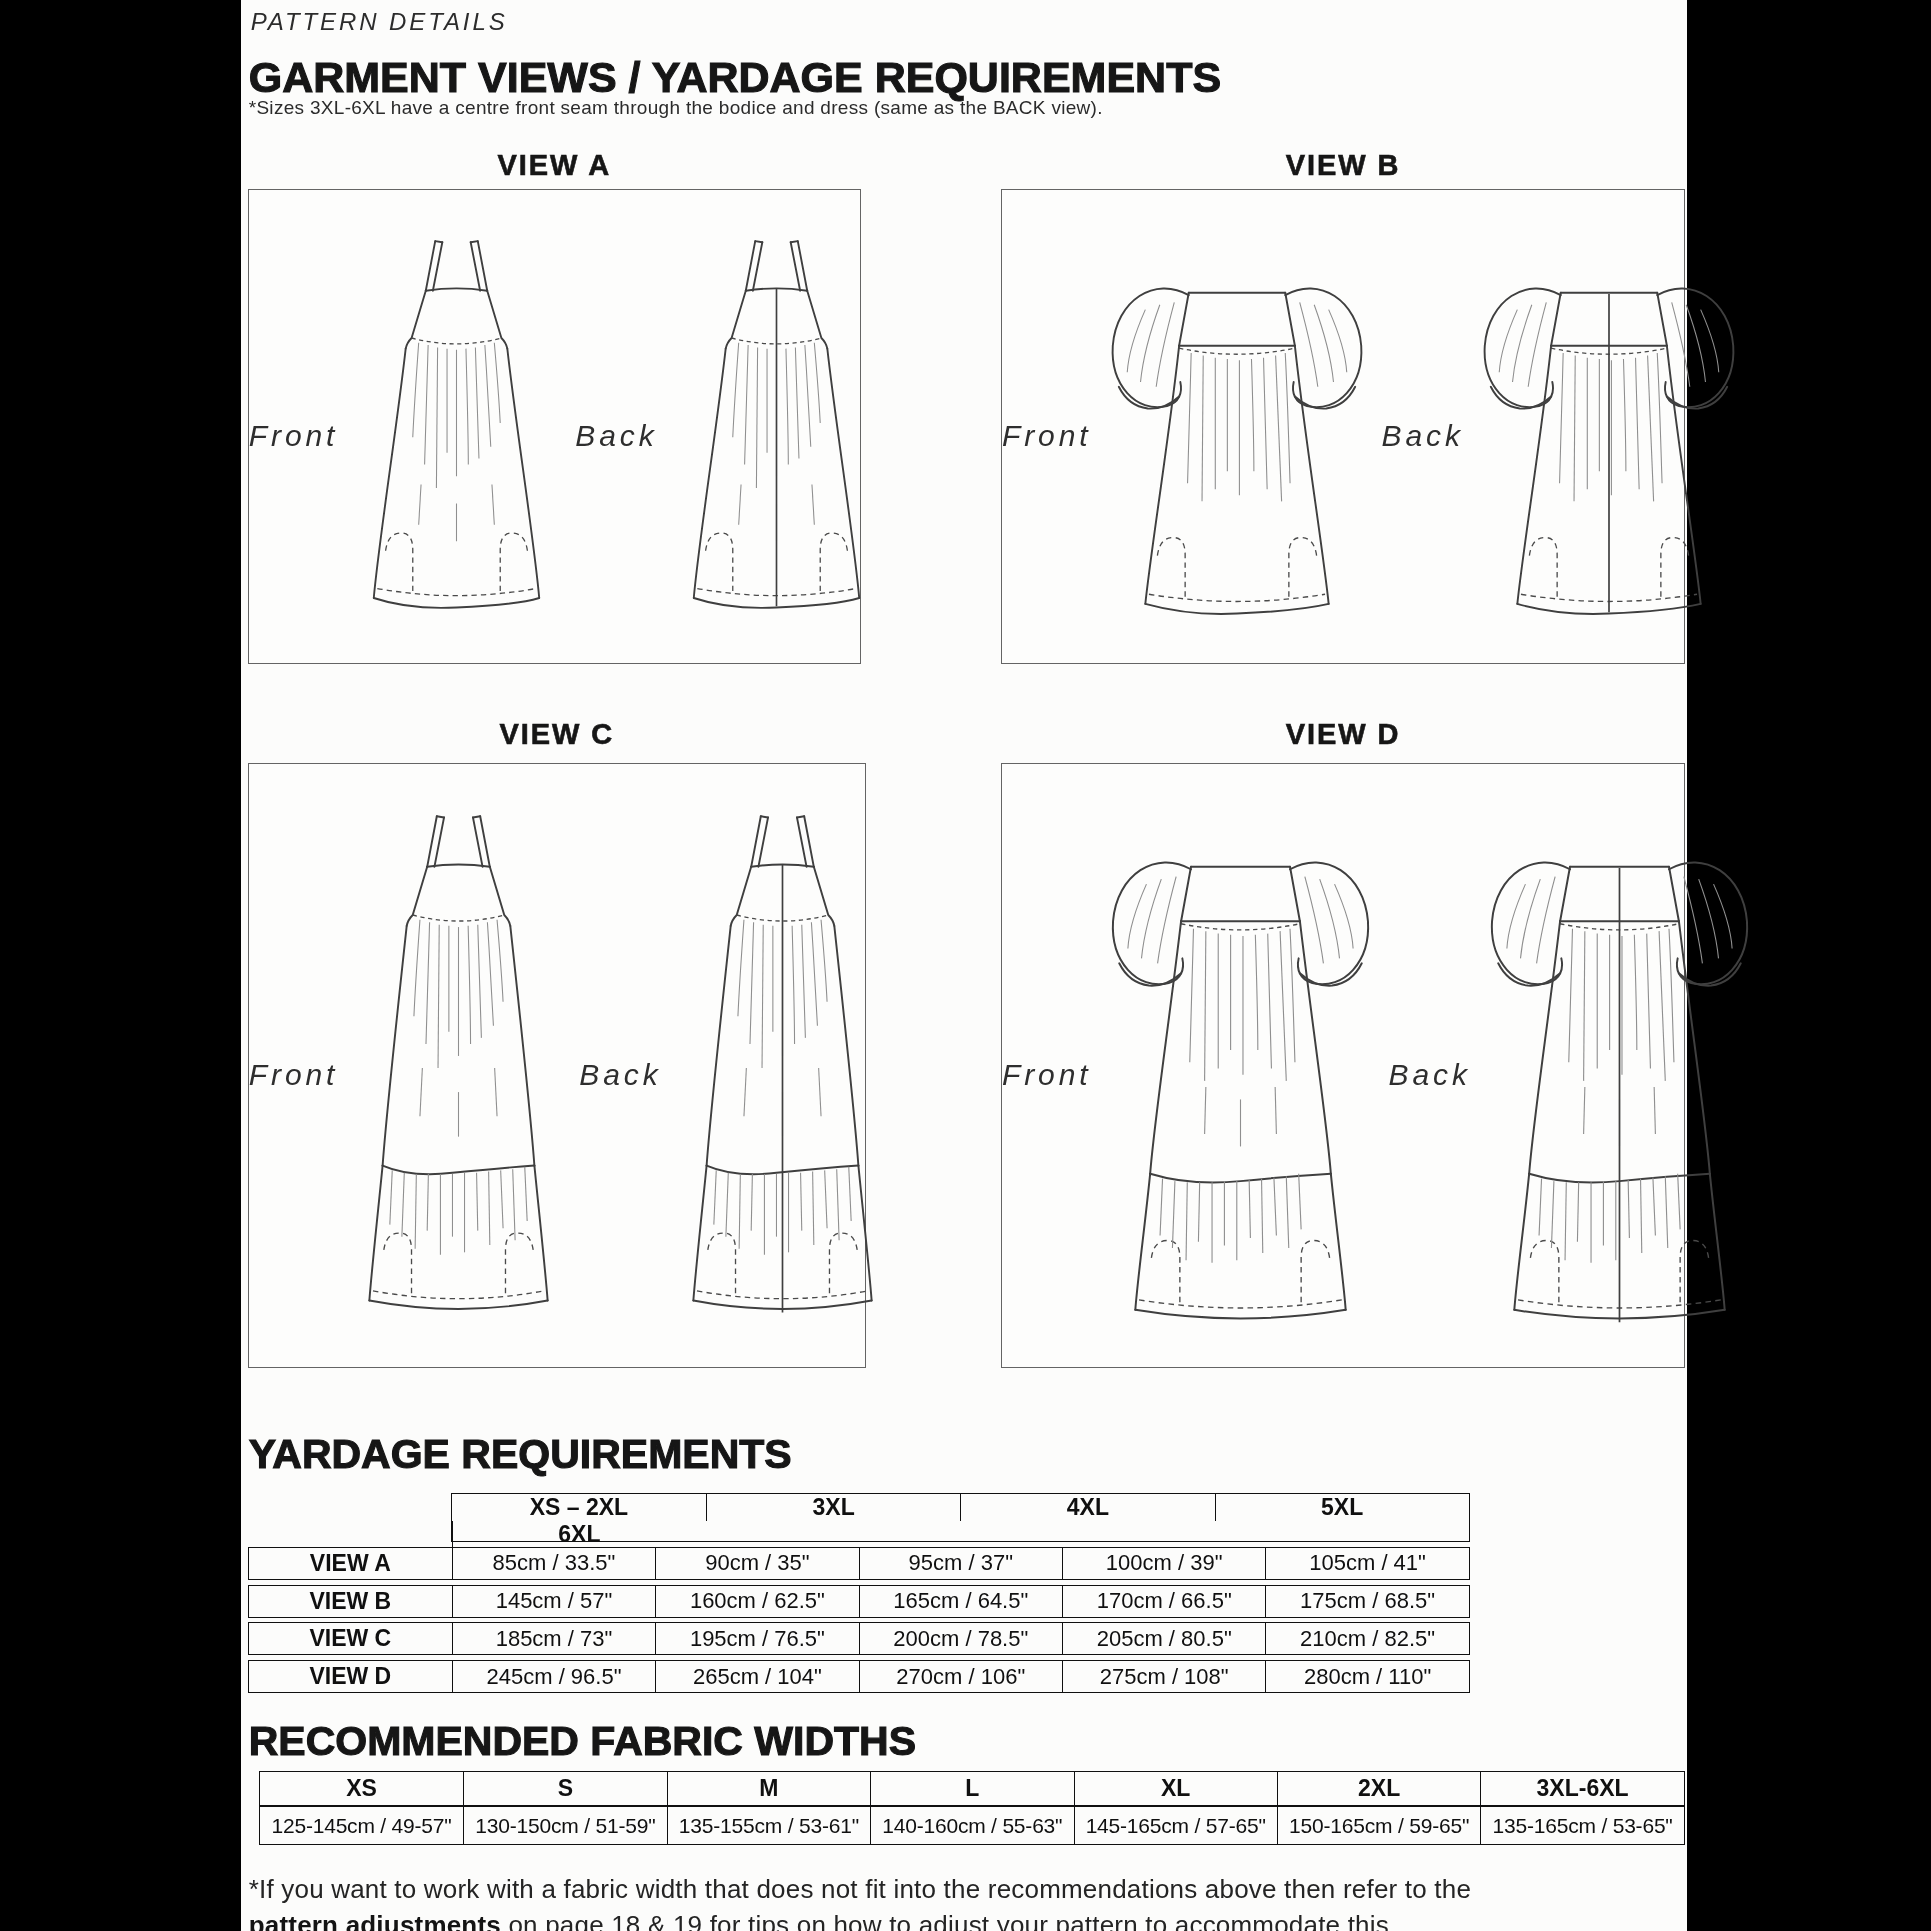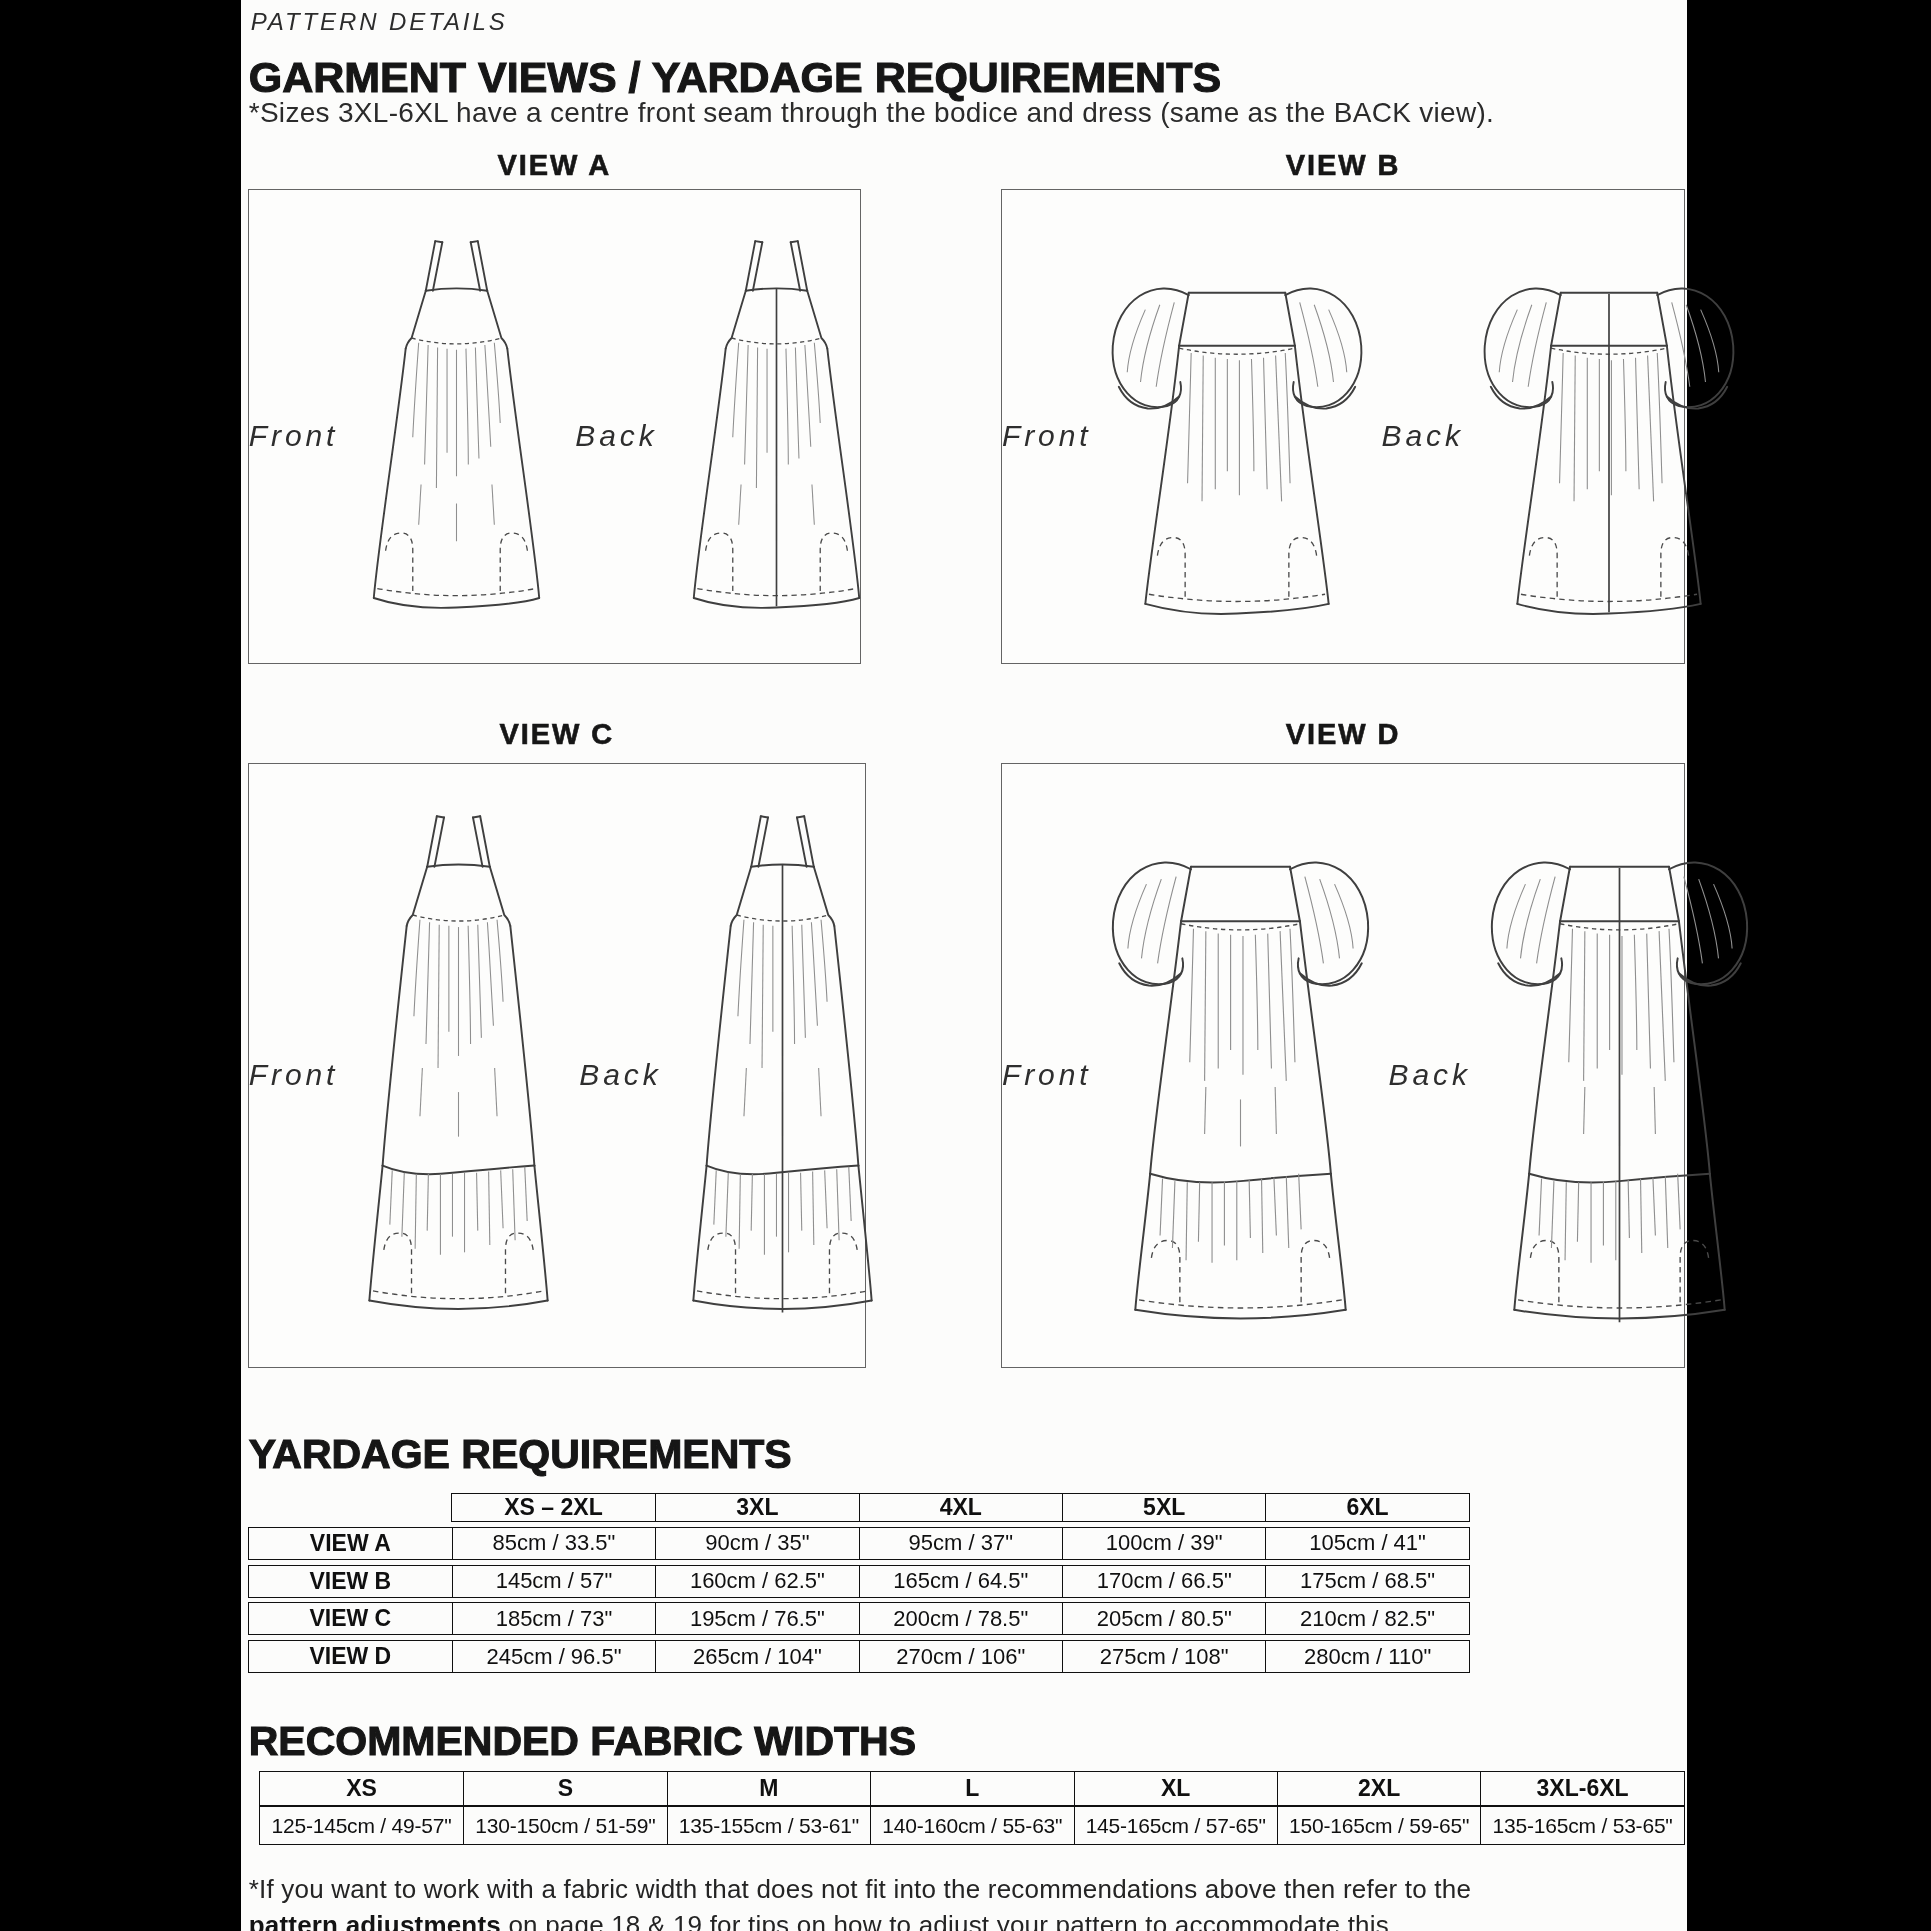--- a/index.html
+++ b/index.html
@@ -16,21 +16,21 @@
   .eyebrow {
     position: absolute; left: 9.7px; top: 7.7px;
     font-size: 24px; font-style: italic; letter-spacing: 2.9px; color: #2c2c2c;
   }
   .title {
     position: absolute; left: 7.7px; top: 53px; margin: 0;
     font-size: 43px; font-weight: 700; -webkit-text-stroke: 1.1px #161616;
   }
   .subtitle {
     position: absolute; left: 7.7px; top: 97px; margin: 0;
-    font-size: 28px; color: #2b2b2b; letter-spacing: 0.3px;
+    font-size: 19px; color: #2b2b2b; letter-spacing: 0.3px;
   }
   .view-label {
     position: absolute; text-align: center;
     font-size: 29px; font-weight: 700; letter-spacing: 1.9px;
     -webkit-text-stroke: 0.6px #161616;
   }
   .view-box {
     position: absolute; border: 1.9px solid #646464; background: #fdfdfc;
     display: flex;
   }
@@ -44,22 +44,22 @@
   .section-heading {
     position: absolute; left: 7.7px; margin: 0;
     font-size: 41px; font-weight: 700; -webkit-text-stroke: 1.1px #161616;
   }
   
   .ytable {
     position: absolute; left: 6.8px; top: 1493px; width: 1222px;
     display: flex; flex-direction: column; gap: 4.8px;
   }
   .yhead {
-    margin-left: 203px; height: 29px;
-    display: grid; grid-template-columns: repeat(5, 1fr);
+    margin-left: 203px; height: 49px;
+    display: grid; grid-template-columns: repeat(4, 1fr);
     border: 1.9px solid #101010;
   }
   .yrow {
     height: 33px;
     display: grid; grid-template-columns: 203px repeat(5, 1fr);
     border: 1.9px solid #101010;
   }
   .cell {
     display: flex; align-items: center; justify-content: center;
     font-size: 22px; color: #101010; white-space: nowrap;

